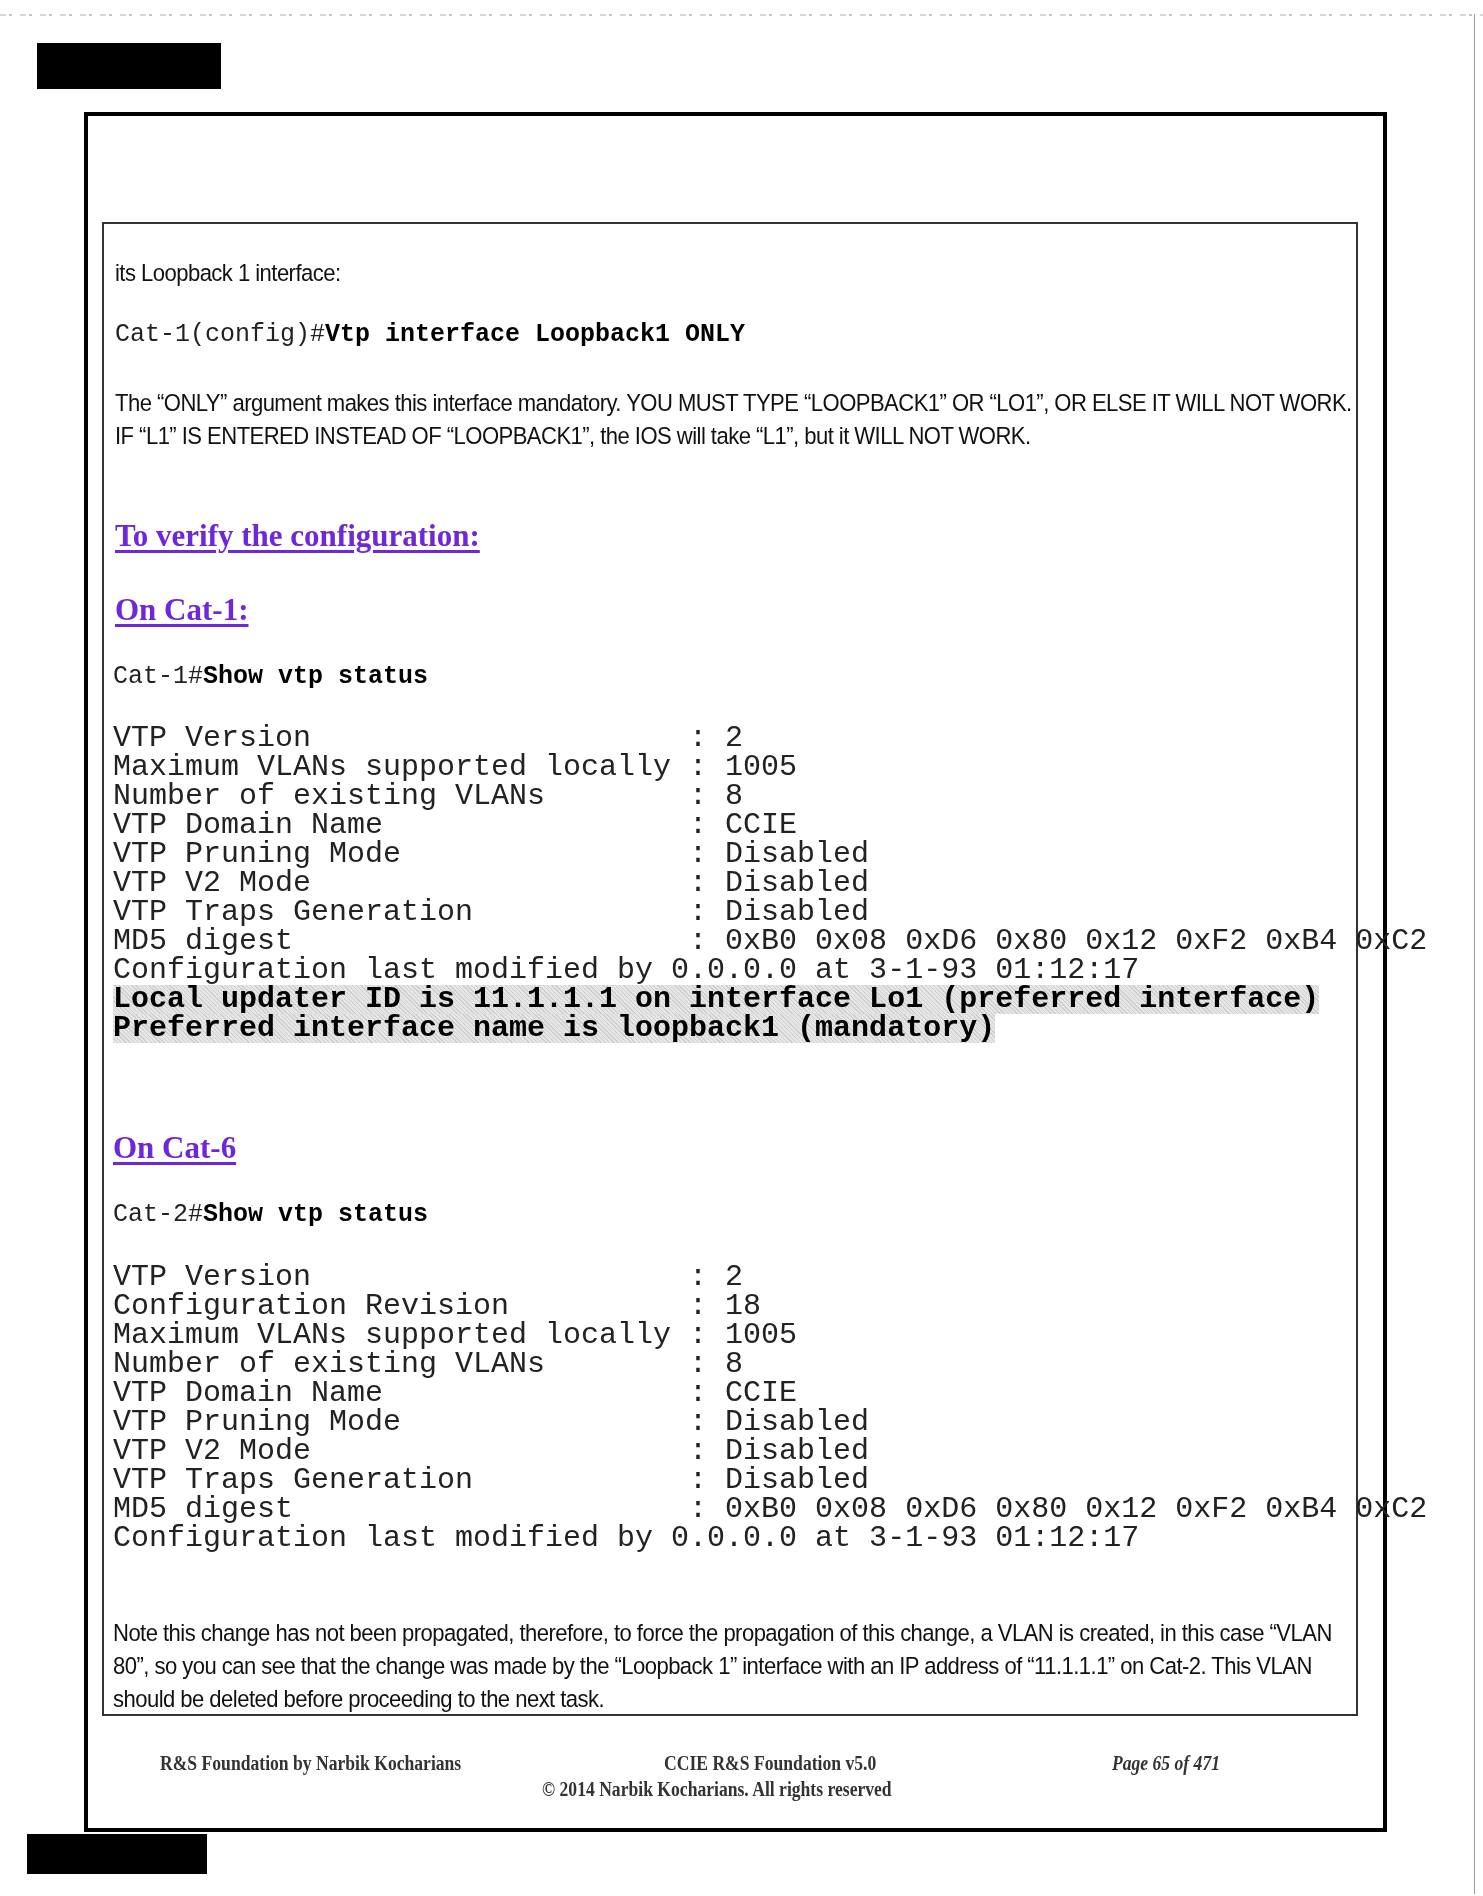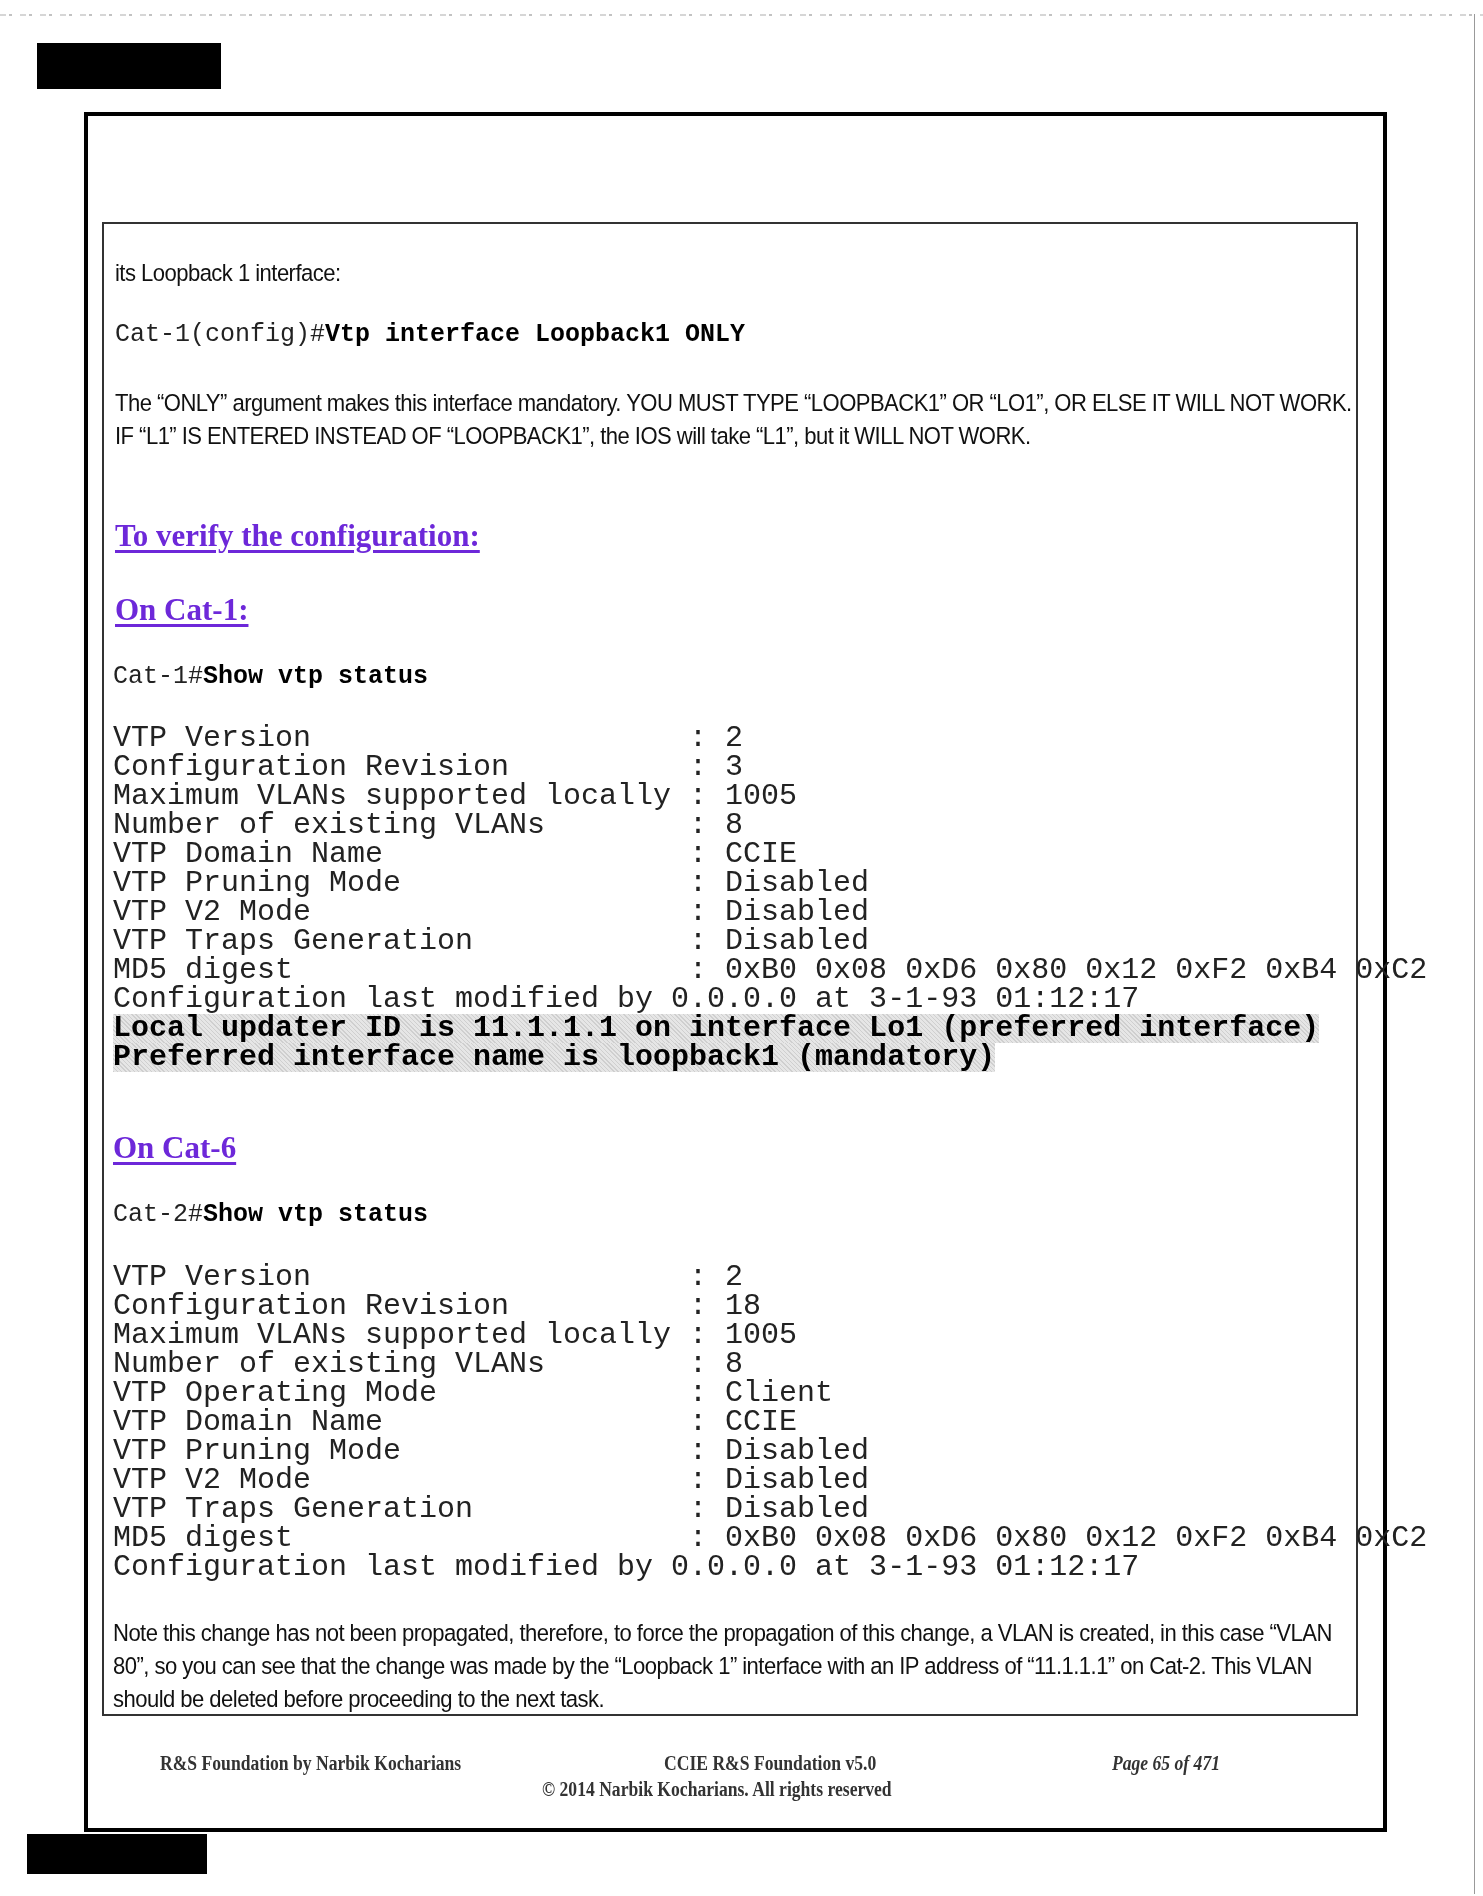--- a/index.html
+++ b/index.html
@@ -42,23 +42,20 @@
 
 <div class="heading" style="left:115px; top:592px;font-family:Liberation Serif, serif;">On Cat-1:</div>
 
 <div class="mono" style="left:113px; top:662px;"><span>Cat-1#</span><b>Show vtp status</b></div>
 
 <div class="out-block" id="cat1-output" style="left:113px; top:724px;">
     <div class="out-line-wrap" style="height: 29px;">
       <span class="out-line">VTP Version                     : 2</span>
     </div>
     <div class="out-line-wrap" style="height: 29px;">
-      <span class="out-line">Configuration Revision          : 3</span>
-    </div>
-    <div class="out-line-wrap" style="height: 29px;">
       <span class="out-line">Maximum VLANs supported locally : 1005</span>
     </div>
     <div class="out-line-wrap" style="height: 29px;">
       <span class="out-line">Number of existing VLANs        : 8</span>
     </div>
     <div class="out-line-wrap" style="height: 29px;">
       <span class="out-line">VTP Domain Name                 : CCIE</span>
     </div>
     <div class="out-line-wrap" style="height: 29px;">
       <span class="out-line">VTP Pruning Mode                : Disabled</span>
@@ -90,23 +87,20 @@
     <div class="out-line-wrap" style="height: 29px;">
       <span class="out-line">Configuration Revision          : 18</span>
     </div>
     <div class="out-line-wrap" style="height: 29px;">
       <span class="out-line">Maximum VLANs supported locally : 1005</span>
     </div>
     <div class="out-line-wrap" style="height: 29px;">
       <span class="out-line">Number of existing VLANs        : 8</span>
     </div>
     <div class="out-line-wrap" style="height: 29px;">
-      <span class="out-line">VTP Operating Mode              : Client</span>
-    </div>
-    <div class="out-line-wrap" style="height: 29px;">
       <span class="out-line">VTP Domain Name                 : CCIE</span>
     </div>
     <div class="out-line-wrap" style="height: 29px;">
       <span class="out-line">VTP Pruning Mode                : Disabled</span>
     </div>
     <div class="out-line-wrap" style="height: 29px;">
       <span class="out-line">VTP V2 Mode                     : Disabled</span>
     </div>
     <div class="out-line-wrap" style="height: 29px;">
       <span class="out-line">VTP Traps Generation            : Disabled</span>

